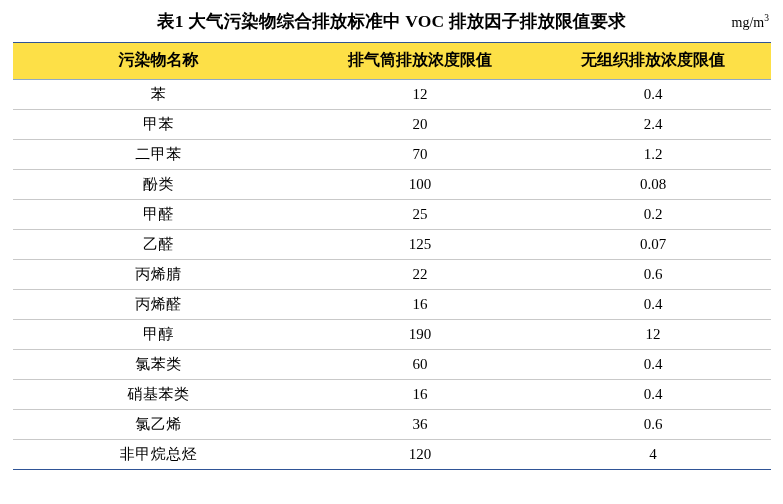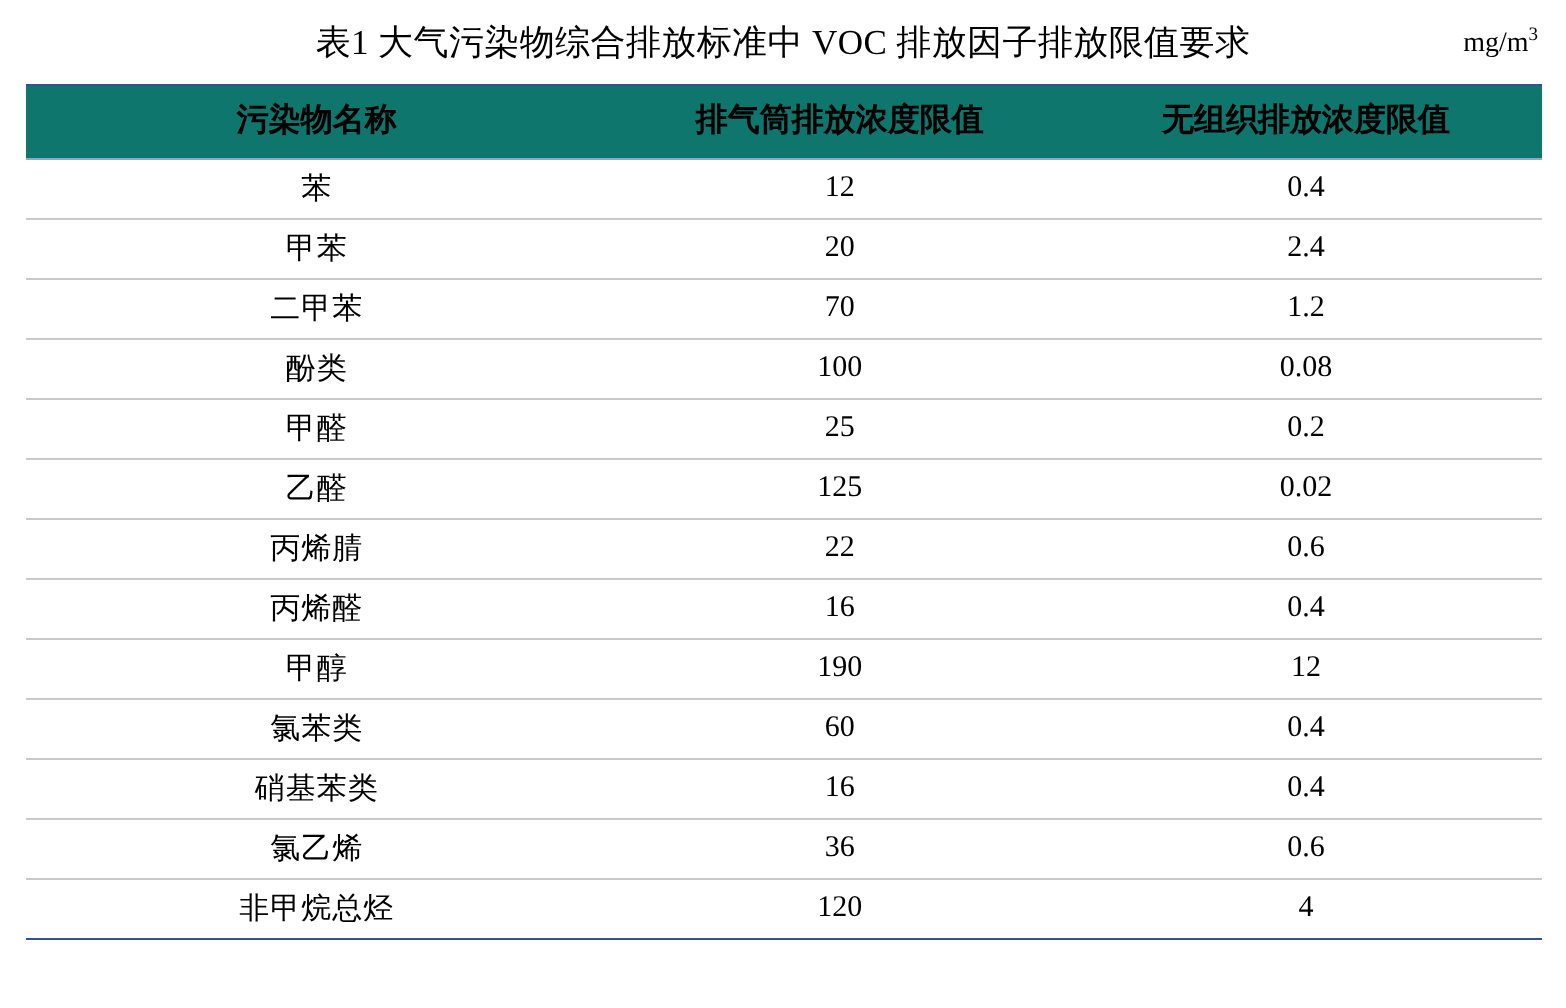--- a/index.html
+++ b/index.html
@@ -24,21 +24,21 @@
   .title-row {
     position: relative;
     height: 34px;
     display: flex;
     align-items: center;
     justify-content: center;
     margin-top: 4px;
   }
   .title-text {
     font-size: 17.5px;
-    font-weight: normal;
+    font-weight: bold;
     letter-spacing: 0.2px;
     text-align: right;
     white-space: nowrap;
   }
   .unit-text {
     position: absolute;
     right: 14px;
     top: 9px;
     font-size: 14px;
     font-weight: normal;
@@ -52,21 +52,21 @@
     width: 758px;
     margin: 4px auto 0 auto;
     border-collapse: collapse;
     table-layout: fixed;
   }
   table.voc col.c1 { width: 38.5%; }
   table.voc col.c2 { width: 30.5%; }
   table.voc col.c3 { width: 31%; }
 
   table.voc thead th {
-    background: #0f766e;
+    background: #fde047;
     font-size: 16px;
     font-weight: bold;
     text-align: center;
     padding: 7px 0 8px 0;
     border-top: 1.6px solid #2f5496;
     border-bottom: 1.1px solid #8ea9c8;
   }
   table.voc tbody td {
     font-size: 15px;
     text-align: center;
@@ -127,21 +127,21 @@
         <td>0.08</td>
       </tr>
       <tr>
         <td class="name">甲醛</td>
         <td>25</td>
         <td>0.2</td>
       </tr>
       <tr>
         <td class="name">乙醛</td>
         <td>125</td>
-        <td>0.02</td>
+        <td>0.07</td>
       </tr>
       <tr>
         <td class="name">丙烯腈</td>
         <td>22</td>
         <td>0.6</td>
       </tr>
       <tr>
         <td class="name">丙烯醛</td>
         <td>16</td>
         <td>0.4</td>

